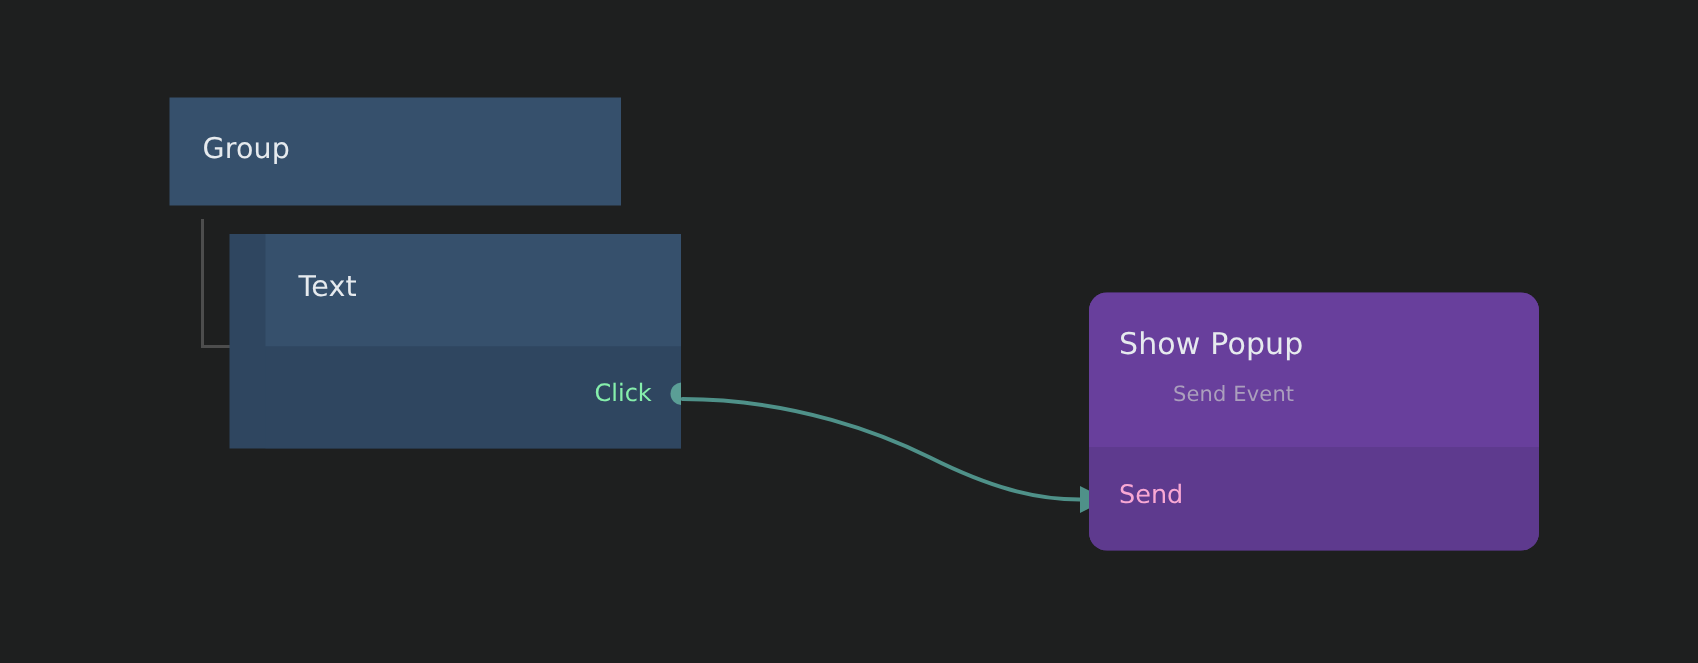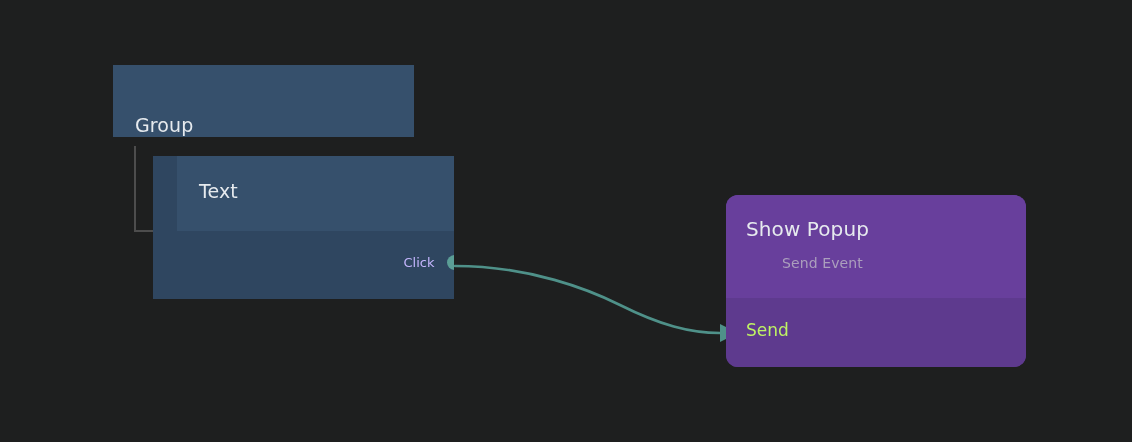--- a/index.html
+++ b/index.html
@@ -66,21 +66,20 @@
   #node-group {
     left: 113px;
     top: 65px;
     width: 301px;
     height: 72px;
     background: #36506c;
   }
   #node-group .node-header {
     height: 72px;
     padding: 25px 0 0 22px;
-    margin-top: 26px;
   }
 
   
   #node-text {
     left: 153px;
     top: 156px;
     width: 301px;
     height: 143px;
     background: #2f4660;
     padding-left: 24px;
@@ -103,23 +102,23 @@
     display: flex;
     align-items: center;
     justify-content: flex-end;
   }
   #port-row-click {
     top: 21px;
     right: 0px;
     height: 20px;
   }
   .port-label {
-    font-size: 13px;
+    font-size: 16px;
     line-height: 1;
-    color: #c4b5fd;
+    color: #86efac;
     white-space: nowrap;
   }
   .port-dot {
     width: 15px;
     height: 15px;
     border-radius: 50%;
     background: #5b9e96;
     margin-left: 12px;
     margin-right: -7.5px;
     flex: 0 0 auto;
@@ -171,21 +170,21 @@
     display: flex;
     align-items: center;
   }
   #port-row-send {
     top: 22px;
     left: 20px;
     height: 20px;
   }
   #port-row-send .port-label {
     font-size: 17px;
-    color: #bef264;
+    color: #f9a8d4;
   }
 </style>
 </head>
 <body>
 
 <div id="canvas">
 
   <svg id="edge-layer" viewBox="0 0 1132 442" width="1132" height="442" xmlns="http://www.w3.org/2000/svg">
     <path fill="none" stroke="#4f9189" stroke-width="2.6" stroke-linecap="round" d="M 455 266 C 530 266 590 290 620 305 C 660 325 690 333 720 333"></path>
     <polygon fill="#4f9189" points="720,324 738,333 720,342"></polygon>

